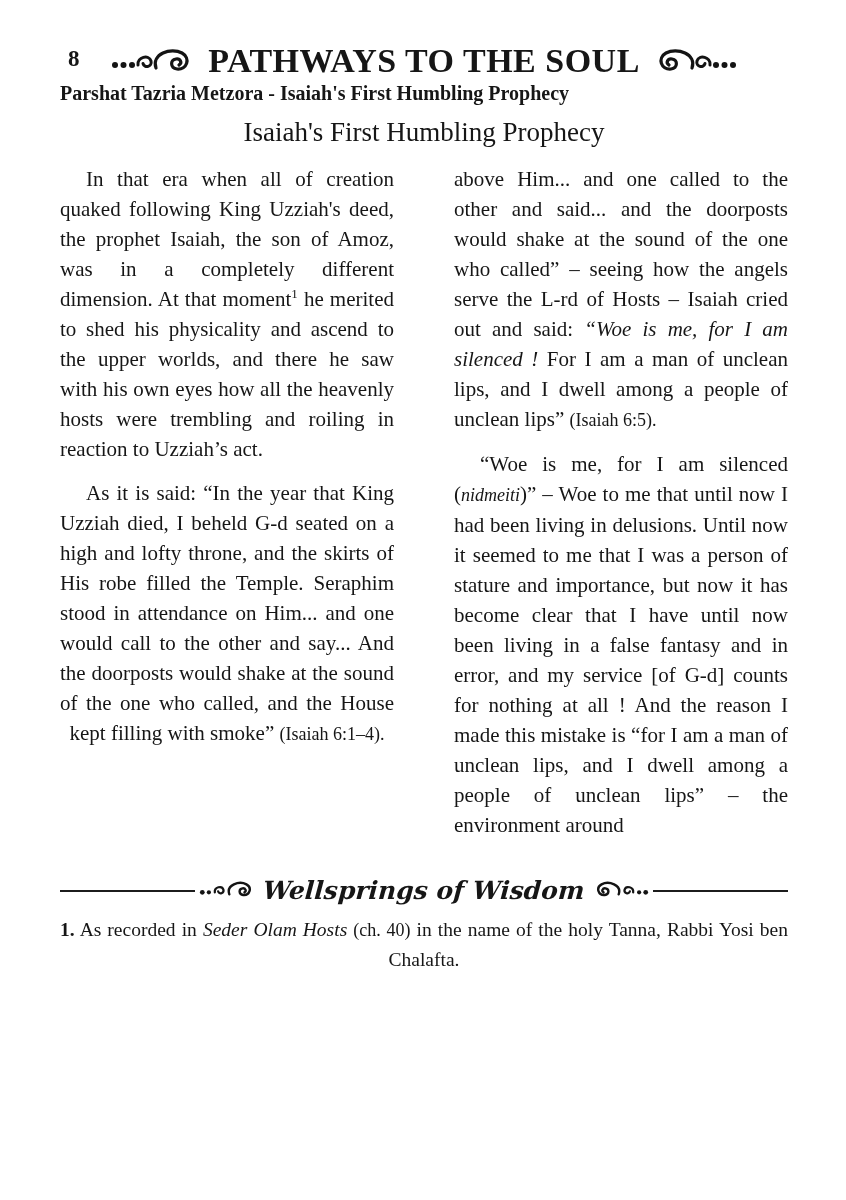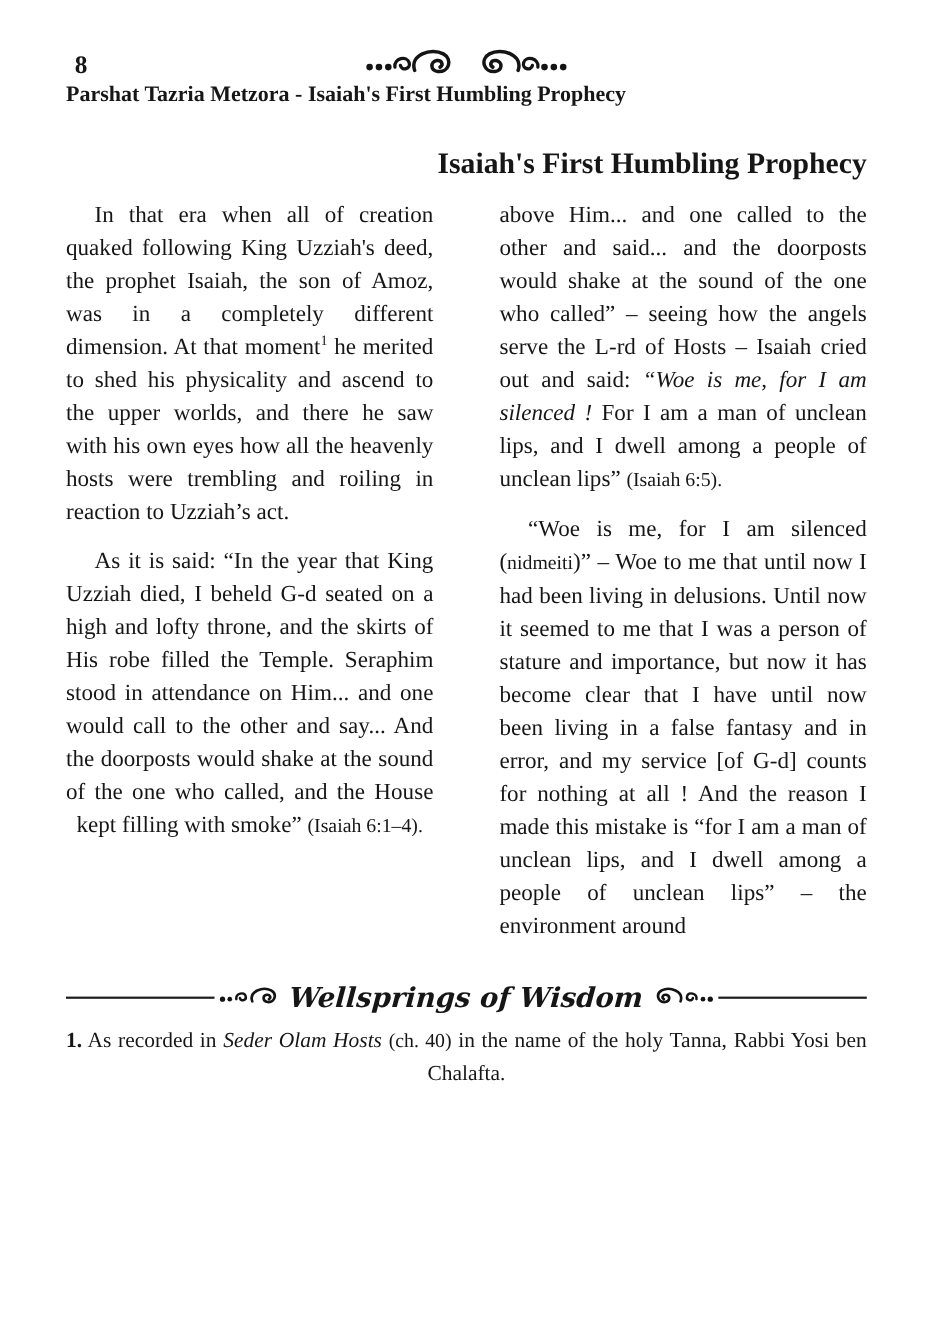--- a/index.html
+++ b/index.html
@@ -45,45 +45,45 @@
   .orn svg { display: block; }
   .orn.flip svg { transform: scaleX(-1); }
   .subtitle {
     text-align: left;
     font-size: 20px;
     font-weight: bold;
     margin-top: 3px;
   }
   
   .section-title {
-    text-align: right;
+    text-align: center;
     font-size: 27px;
-    font-weight: bold;
-    margin: 35px 0 16px 0;
+    font-weight: normal;
+    margin: 12px 0 16px 0;
     line-height: 1.15;
   }
   
   .columns {
     display: flex;
     gap: 60px;
   }
   .col { flex: 1 1 0; min-width: 0; }
   .col p {
     margin: 0 0 14px 0;
     font-size: 21px;
     line-height: 30px;
     text-align: justify;
     text-justify: inter-word;
   }
   .col p.ind { text-indent: 26px; }
   .col p.clast { text-align-last: center; }
   .s-n {}
   .s-i { font-style: italic; }
   .s-sm { font-size: 18px; }
-  .s-smi { font-size: 18px; }
+  .s-smi { font-size: 18px; font-style: italic; }
   .s-b { font-weight: bold; }
   sup.s-sup { font-size: 13px; line-height: 0; vertical-align: super; }
   
   .rule-row {
     display: flex;
     align-items: center;
     gap: 4px;
     margin-top: 22px;
   }
   .rule {
@@ -118,20 +118,21 @@
       <span class="page-num">8</span>
       <span class="orn">
         <svg width="88" height="30" viewBox="0 0 88 30" aria-hidden="true">
           <circle cx="5" cy="19" r="3" fill="currentColor"></circle>
           <circle cx="13.5" cy="19" r="3" fill="currentColor"></circle>
           <circle cx="22" cy="19" r="3" fill="currentColor"></circle>
           <path d="M28 19 C27 11, 39 8, 41 15 C42.5 20.5, 34.5 23, 33 17.5" fill="none" stroke="currentColor" stroke-width="3" stroke-linecap="round"></path>
           <path d="M46 22 C41 8, 61 1, 72 7 C81 12, 77 24, 67 23 C60 22, 60 14, 66 13 C70.5 12.3, 72.5 17, 69 19" fill="none" stroke="currentColor" stroke-width="3.2" stroke-linecap="round"></path>
         </svg>
       </span>
+      <h1 class="book-title">PATHWAYS TO THE SOUL</h1>
       <span class="orn flip">
         <svg width="88" height="30" viewBox="0 0 88 30" aria-hidden="true">
           <circle cx="5" cy="19" r="3" fill="currentColor"></circle>
           <circle cx="13.5" cy="19" r="3" fill="currentColor"></circle>
           <circle cx="22" cy="19" r="3" fill="currentColor"></circle>
           <path d="M28 19 C27 11, 39 8, 41 15 C42.5 20.5, 34.5 23, 33 17.5" fill="none" stroke="currentColor" stroke-width="3" stroke-linecap="round"></path>
           <path d="M46 22 C41 8, 61 1, 72 7 C81 12, 77 24, 67 23 C60 22, 60 14, 66 13 C70.5 12.3, 72.5 17, 69 19" fill="none" stroke="currentColor" stroke-width="3.2" stroke-linecap="round"></path>
         </svg>
       </span>
     </div>

